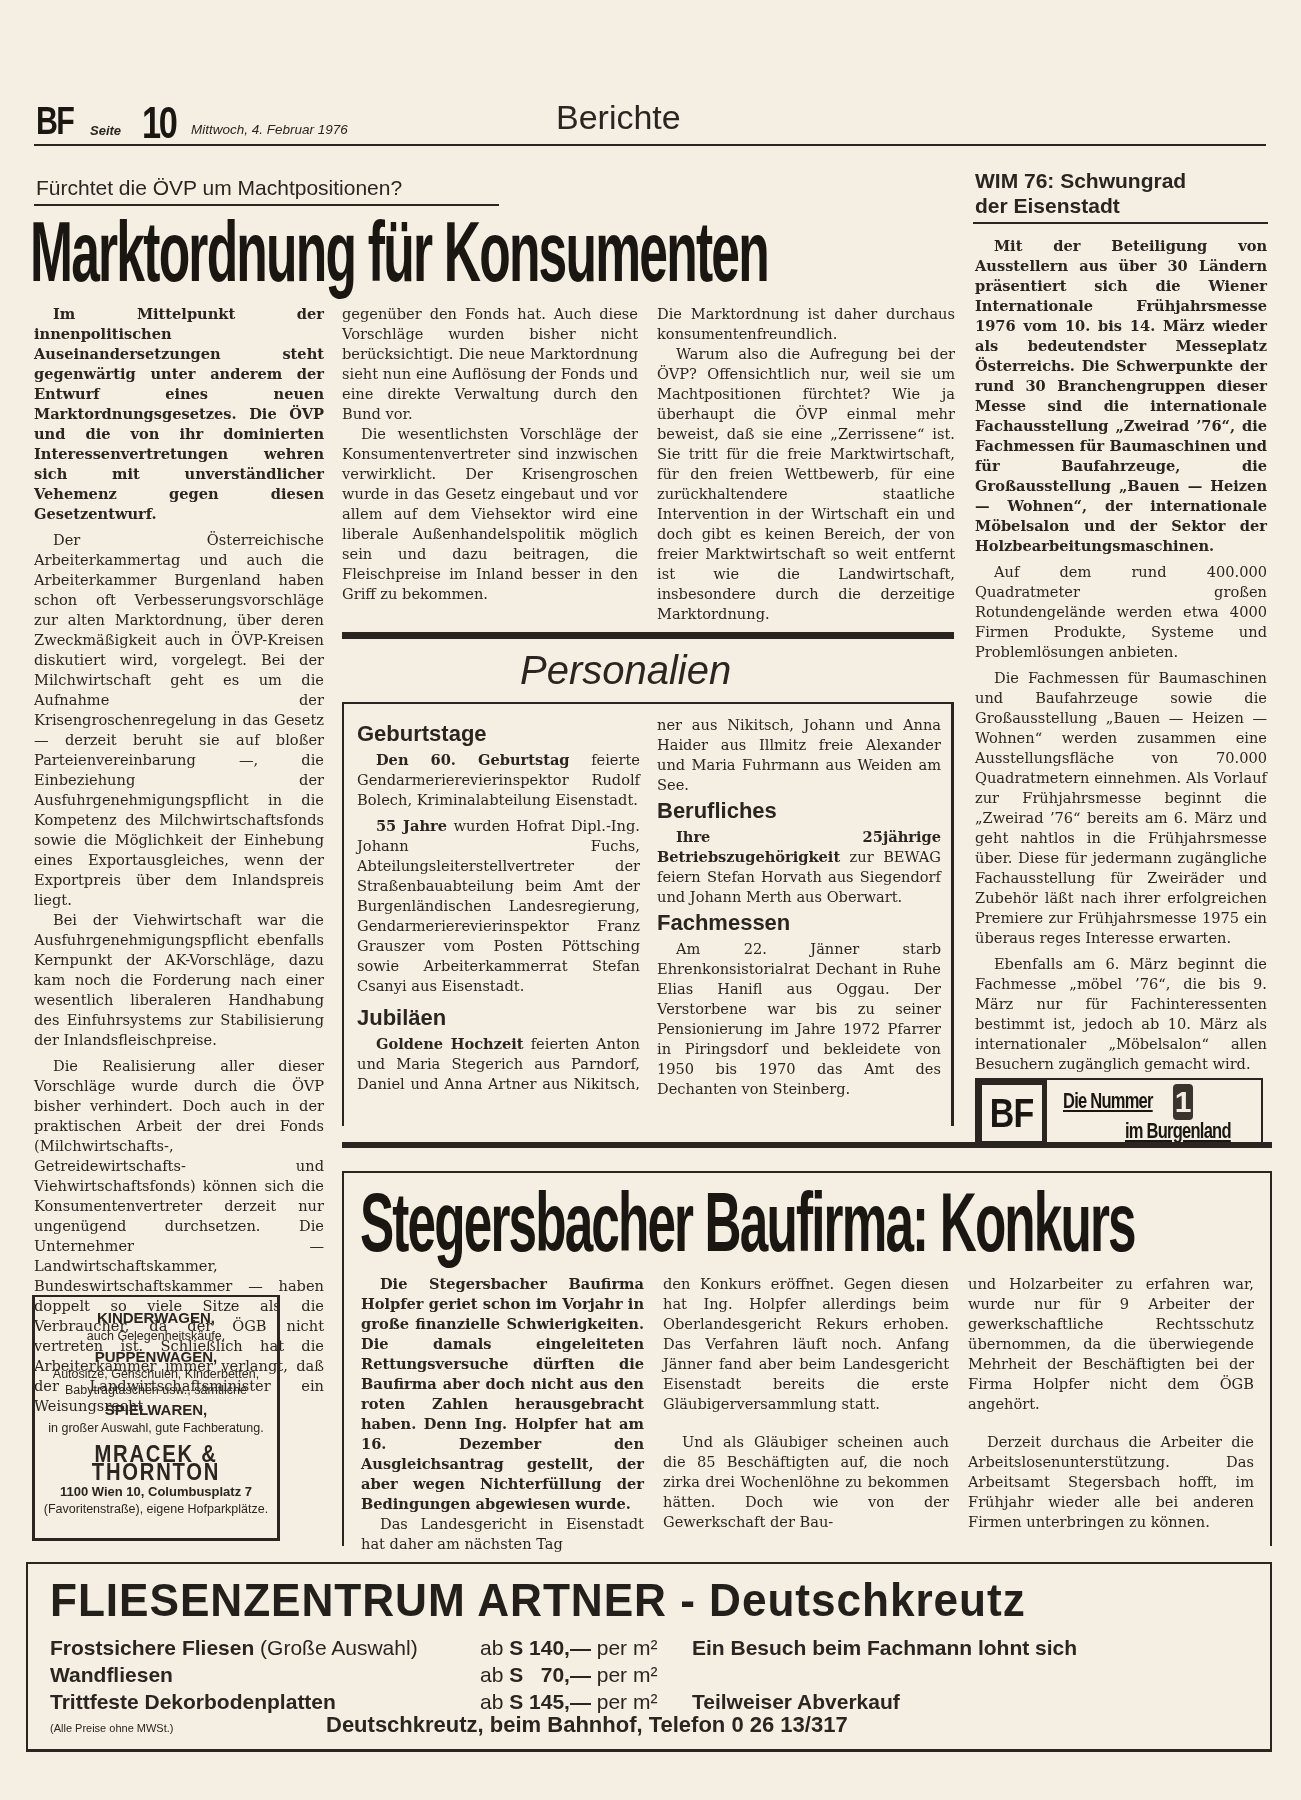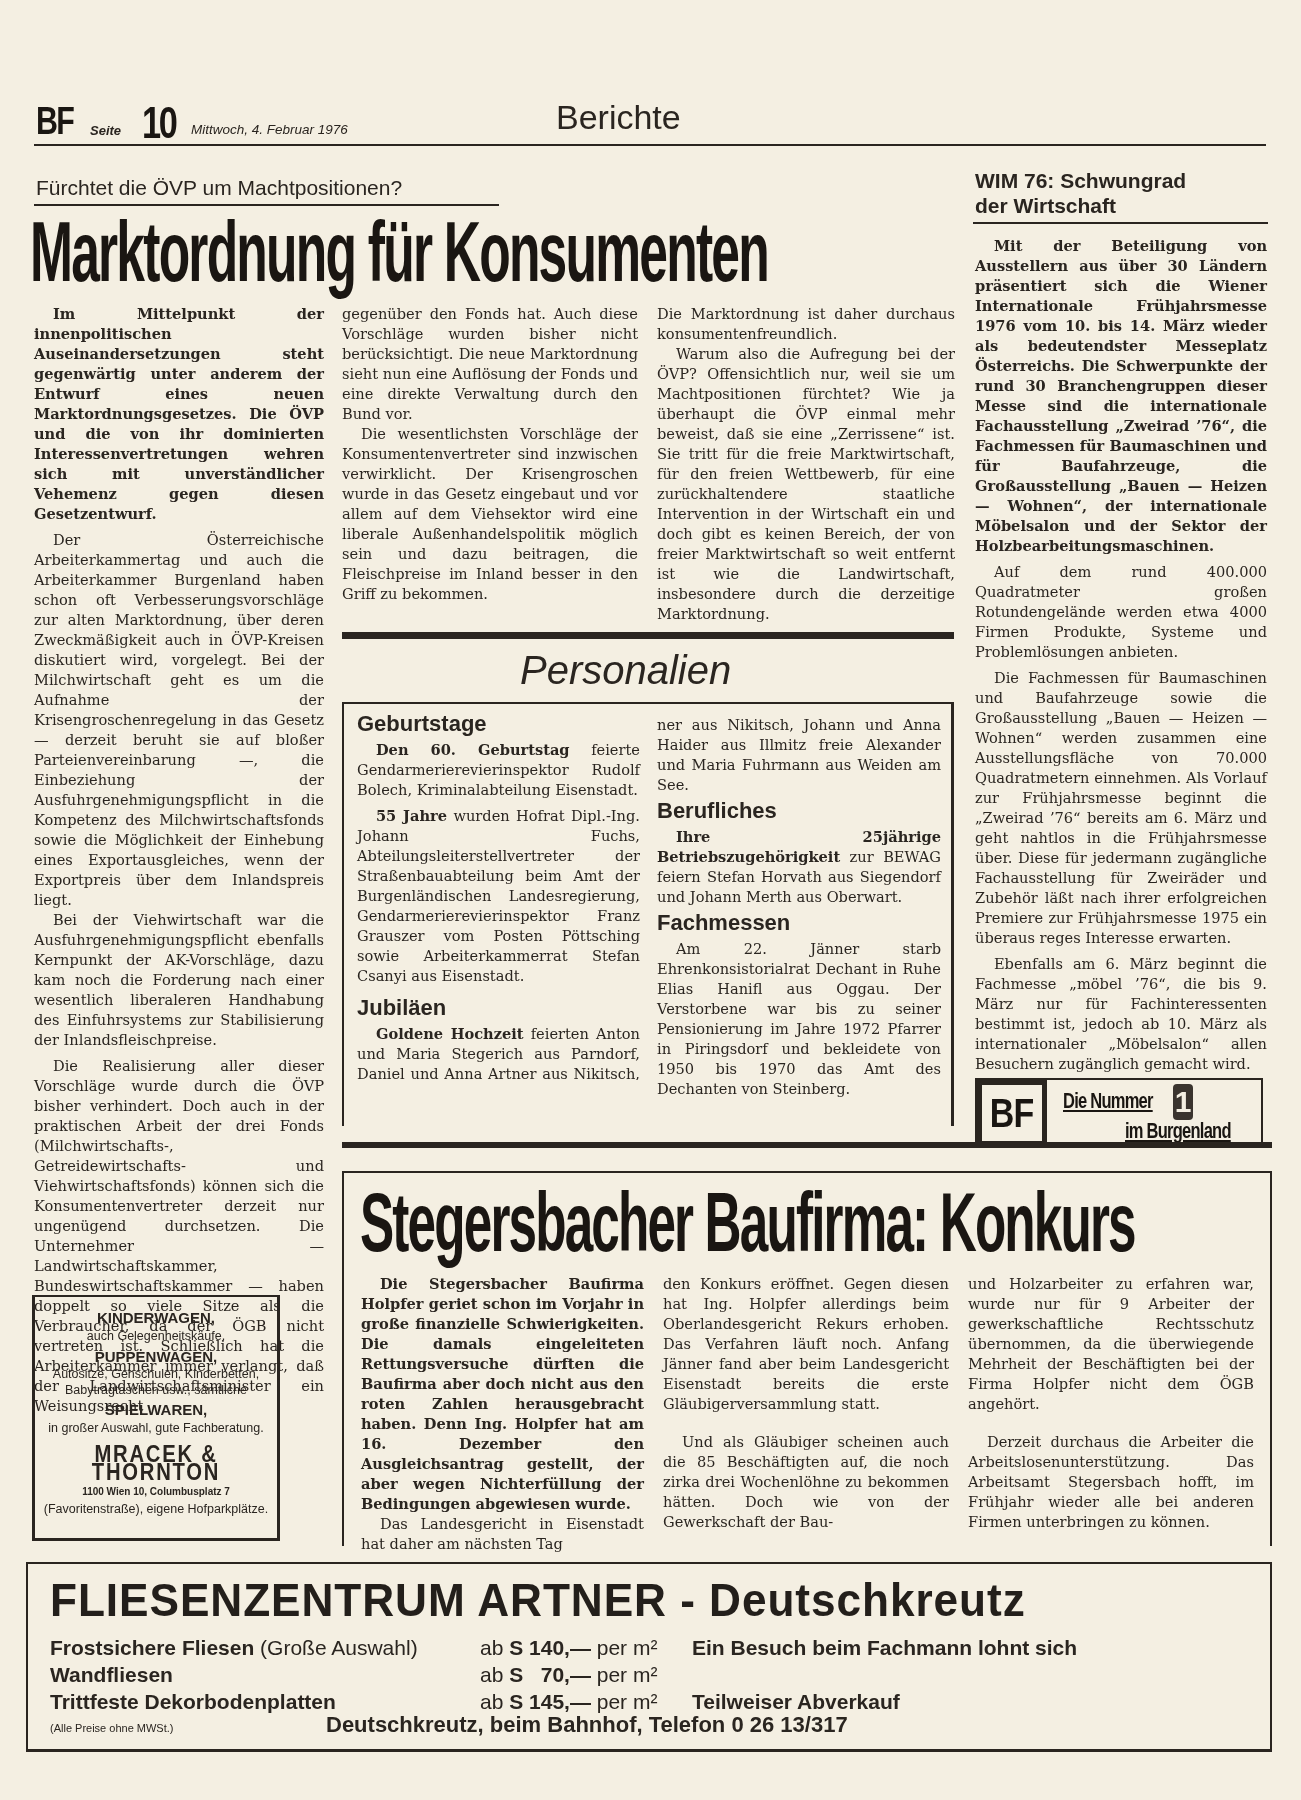--- a/index.html
+++ b/index.html
@@ -6,21 +6,21 @@
 body{width:1301px;height:1800px;background:#f4efe2;color:#2a2520;font-family:"DejaVu Serif",serif;position:relative;overflow:hidden}
 .abs{position:absolute}
 .sans{font-family:"Liberation Sans",sans-serif}
 .body-text{font-size:14.6px;line-height:20px;text-align:justify;hyphens:manual}
 .body-text p{text-indent:1.3em}
 .body-text p.noind{text-indent:0}
 .body-text p+p.gap{margin-top:6px}
 .bold{font-weight:bold}
 .cond{font-family:"Liberation Sans",sans-serif;font-weight:bold;transform-origin:left top;letter-spacing:-1px;white-space:nowrap;color:#1a1612}
 .rule{background:#2a2520}
-.pers-h{font-family:"Liberation Sans",sans-serif;font-weight:bold;font-size:22px;margin:2px 0 6px}
+.pers-h{font-family:"Liberation Sans",sans-serif;font-weight:bold;font-size:22px;margin:12px 0 6px}
 .ad1{text-align:center;font-family:"Liberation Sans",sans-serif;line-height:18px}
 </style>
 </head>
 <body>
 
 <div class="abs" style="left:36px;top:100px;width:1230px;height:46px">
   <span class="abs cond" style="left:0;top:0;font-size:38px;transform:scaleX(0.8);letter-spacing:-2px">BF</span>
   <span class="abs sans" style="left:54px;top:23px;font-size:13px;font-style:italic;font-weight:bold">Seite</span>
   <span class="abs cond" style="left:106px;top:-2px;font-size:44px;transform:scaleX(0.78);letter-spacing:-3px">10</span>
   <span class="abs sans" style="left:155px;top:22px;font-size:13.5px;font-style:italic">Mittwoch, 4. Februar 1976</span>
@@ -64,21 +64,21 @@
 <div class="abs body-text" style="left:657px;top:715px;width:284px">
   <p class="noind">ner aus Nikitsch, Johann und Anna Haider aus Illmitz freie Alexander und Maria Fuhrmann aus Weiden am See.</p>
   <div class="pers-h" style="margin-top:6px">Berufliches</div>
   <p><b>Ihre 25jährige Betriebszugehörigkeit</b><span> zur BEWAG feiern Stefan Horvath aus Siegendorf und Johann Merth aus Oberwart.</span></p>
   <div class="pers-h" style="margin-top:6px">Fachmessen</div>
   <p>Am 22. Jänner starb Ehrenkonsistorialrat Dechant in Ruhe Elias Hanifl aus Oggau. Der Verstorbene war bis zu seiner Pensionierung im Jahre 1972 Pfarrer in Piringsdorf und bekleidete von 1950 bis 1970 das Amt des Dechanten von Steinberg.</p>
 </div>
 
 <div class="abs sans" style="left:975px;top:168px;font-size:21px;line-height:25px;font-weight:bold">
   <div>WIM 76: Schwungrad</div>
-  <div>der Wirtschaft</div>
+  <div>der Eisenstadt</div>
 </div>
 <div class="abs rule" style="left:973px;top:222px;width:295px;height:2px"></div>
 <div class="abs body-text" style="left:975px;top:236px;width:292px">
   <p class="bold">Mit der Beteiligung von Ausstellern aus über 30 Ländern präsentiert sich die Wiener Internationale Frühjahrsmesse 1976 vom 10. bis 14. März wieder als bedeutendster Messeplatz Österreichs. Die Schwerpunkte der rund 30 Branchengruppen dieser Messe sind die internationale Fachausstellung „Zweirad ’76“, die Fachmessen für Baumaschinen und für Baufahrzeuge, die Großausstellung „Bauen — Heizen — Wohnen“, der internationale Möbelsalon und der Sektor der Holzbearbeitungsmaschinen.</p>
   <p class="gap">Auf dem rund 400.000 Quadratmeter großen Rotundengelände werden etwa 4000 Firmen Produkte, Systeme und Problemlösungen anbieten.</p>
   <p class="gap">Die Fachmessen für Baumaschinen und Baufahrzeuge sowie die Großausstellung „Bauen — Heizen — Wohnen“ werden zusammen eine Ausstellungsfläche von 70.000 Quadratmetern einnehmen. Als Vorlauf zur Frühjahrsmesse beginnt die „Zweirad ’76“ bereits am 6. März und geht nahtlos in die Frühjahrsmesse über. Diese für jedermann zugängliche Fachausstellung für Zweiräder und Zubehör läßt nach ihrer erfolgreichen Premiere zur Frühjahrsmesse 1975 ein überaus reges Interesse erwarten.</p>
   <p class="gap">Ebenfalls am 6. März beginnt die Fachmesse „möbel ’76“, die bis 9. März nur für Fachinteressenten bestimmt ist, jedoch ab 10. März als internationaler „Möbelsalon“ allen Besuchern zugänglich gemacht wird.</p>
 </div>
 
 <div class="abs" style="left:975px;top:1078px;width:288px;height:70px;border:2px solid #2a2520;background:#f4efe2">
@@ -111,21 +111,21 @@
 </div>
 
 <div class="abs ad1" style="left:32px;top:1295px;width:248px;height:246px;border:3px solid #2a2520;border-width:2px 3px 3px 3px;padding-top:12px">
   <div style="font-weight:bold;font-size:15px">KINDERWAGEN,</div>
   <div style="font-size:12.5px">auch Gelegenheitskäufe,</div>
   <div style="font-weight:bold;font-size:15px;margin-top:3px">PUPPENWAGEN,</div>
   <div style="font-size:12.5px;line-height:16px;padding:0 10px">Autositze, Gehschulen, Kinderbetten, Babytragtaschen usw., sämtliche</div>
   <div style="font-weight:bold;font-size:15px;margin-top:3px">SPIELWAREN,</div>
   <div style="font-size:12.5px">in großer Auswahl, gute Fachberatung.</div>
   <div style="font-weight:bold;font-size:23px;letter-spacing:2px;margin-top:8px;transform:scaleX(0.88)">MRACEK &amp; THORNTON</div>
-  <div style="font-weight:bold;font-size:10px;margin-top:2px">1100 Wien 10, Columbusplatz 7</div>
+  <div style="font-weight:bold;font-size:13px;margin-top:2px">1100 Wien 10, Columbusplatz 7</div>
   <div style="font-size:12.5px;line-height:16px;padding:0 4px">(Favoritenstraße), eigene Hofparkplätze.</div>
 </div>
 
 <div class="abs" style="left:26px;top:1562px;width:1246px;height:190px;border:2px solid #2a2520;border-bottom-width:3px">
   <div class="abs sans" style="left:22px;top:8px;font-size:47px;font-weight:bold;letter-spacing:1px;white-space:nowrap;transform:scaleX(0.94);transform-origin:left top;color:#231f1b">FLIESENZENTRUM ARTNER - Deutschkreutz</div>
   <div class="abs sans" style="left:22px;top:70px;width:1200px;font-size:21px;line-height:27px">
     <div style="display:flex">
       <span style="width:430px"><b>Frostsichere Fliesen</b><span> (Große Auswahl)</span></span>
       <span style="width:196px;white-space:pre"><span>ab </span><b>S 140,—</b><span> per m²</span></span>
       <b style="margin-left:16px">Ein Besuch beim Fachmann lohnt sich</b>

